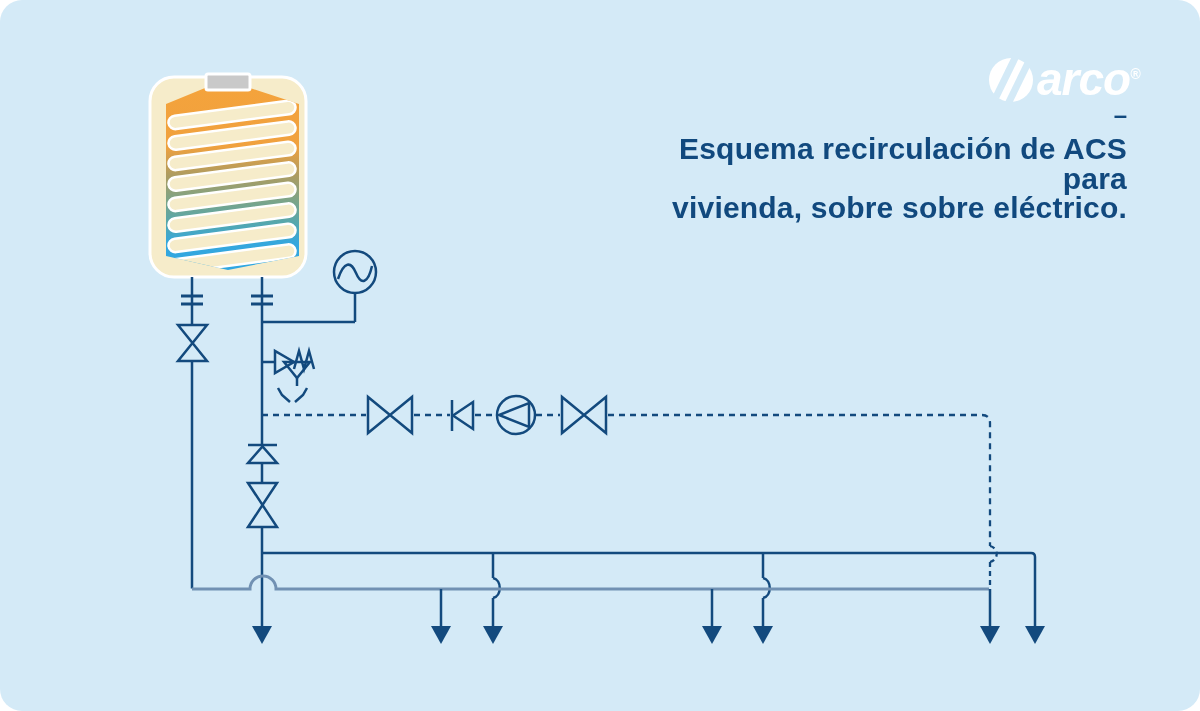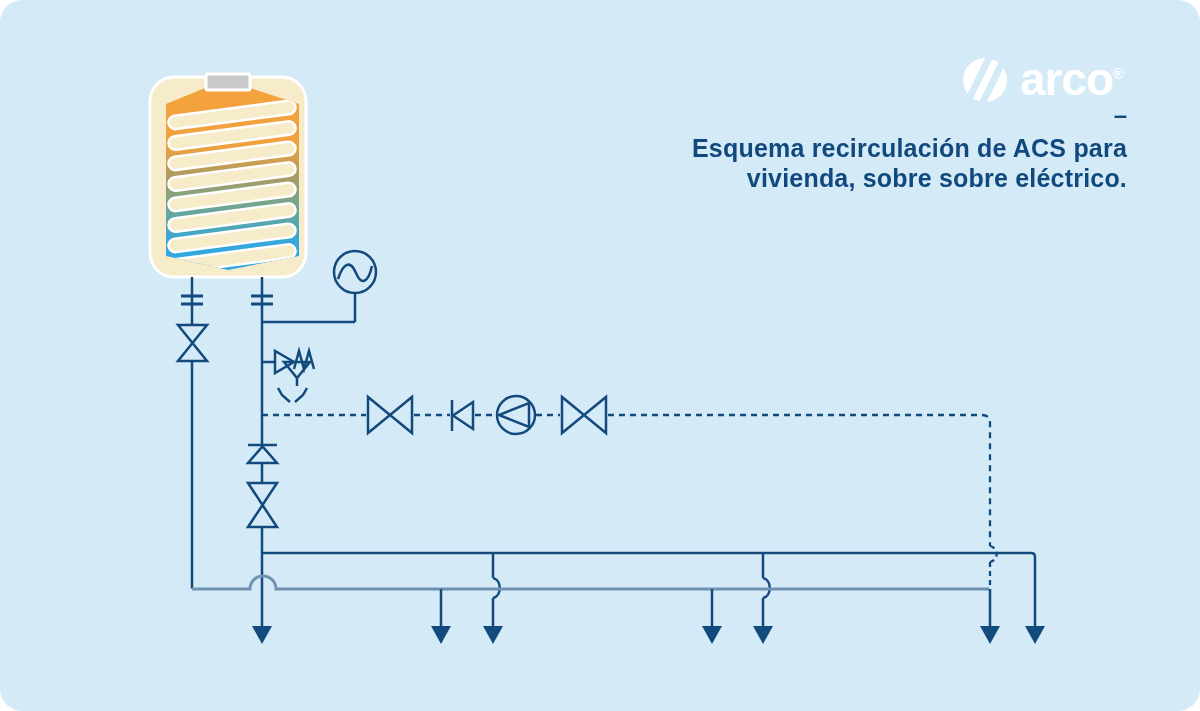--- a/index.html
+++ b/index.html
@@ -6,34 +6,35 @@
   body{font-family:"Liberation Sans", sans-serif;}
   .card{
     position:relative;
     width:1200px;height:711px;
     background:#d4eaf7;
     border-radius:22px;
     overflow:hidden;
   }
   .schematic{position:absolute;left:0;top:0;}
   .logo{
-    position:absolute;top:55px;left:962px;
-    display:flex;align-items:center;gap:12px;
+    position:absolute;top:55px;left:988px;
+    display:flex;align-items:center;gap:3px;
     color:#ffffff;
+    font-style:italic;
   }
   .logo-text{
     font-size:46px;font-weight:700;letter-spacing:-1px;line-height:1;
   }
   .logo-reg{font-size:14px;vertical-align:super;font-weight:700;}
   .header-block{
     position:absolute;top:103px;right:73px;width:460px;
     text-align:right;color:#11497e;
   }
   .header-dash{font-size:24px;font-weight:700;line-height:24px;margin-bottom:7px;}
-  .header-title{font-size:25px;font-weight:700;line-height:29.5px;letter-spacing:0.2px;}
+  .header-title{font-size:30px;font-weight:700;line-height:29.5px;letter-spacing:0.2px;}
 </style>
 </head>
 <body>
 
 <div class="card">
 
   <svg class="schematic" width="1200" height="711" viewBox="0 0 1200 711">
     <defs>
       <linearGradient id="tankGrad" x1="0" y1="88" x2="0" y2="270" gradientUnits="userSpaceOnUse">
         <stop offset="0" stop-color="#f4a33c"></stop>

